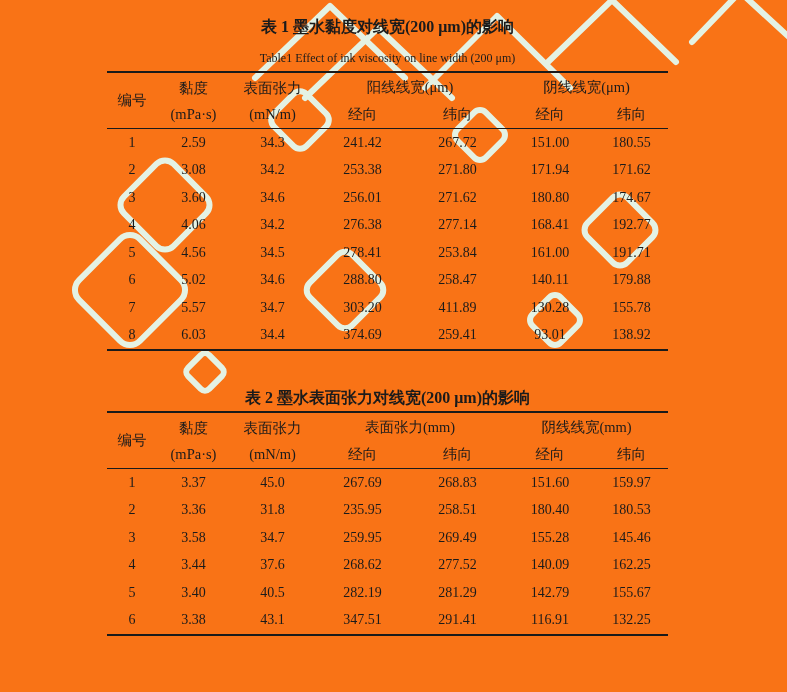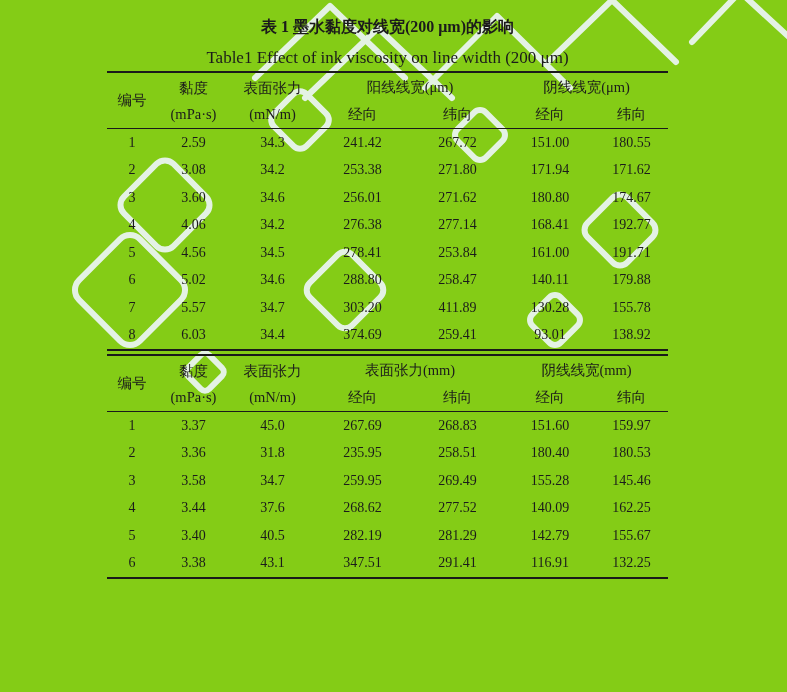--- a/index.html
+++ b/index.html
@@ -3,35 +3,35 @@
 <meta charset="utf-8">
 <style>
   html,body { margin:0; padding:0; }
   body {
     width:787px; height:692px;
     background:#ffffff;
     font-family:"Liberation Serif","DejaVu Serif",serif;
     color:#1b1b1b;
     overflow:hidden;
   }
-  .page { position:relative; width:787px; height:692px; background:#84cc16; }
+  .page { position:relative; width:787px; height:692px; background:#f97316; }
   .watermark {
     position:absolute; left:0; top:0; width:787px; height:692px;
     pointer-events:none;
   }
   .content { position:absolute; left:107px; top:0; width:561px; }
 
   .tbl-title-zh {
     margin:16px 0 0 0; text-align:center;
     font-size:16px; font-weight:bold; line-height:21px;
   }
   .tbl-title-zh.second { margin-top:36px; }
   .tbl-title-en {
     margin-top:11px; text-align:center;
-    font-size:17px; font-weight:normal; line-height:20px;
+    font-size:12px; font-weight:normal; line-height:20px;
   }
   table {
     border-collapse:collapse; table-layout:fixed;
     width:561px; margin-top:3px;
     border-top:2px solid #1a1a1a;
     border-bottom:2.5px solid #1a1a1a;
   }
   thead { border-bottom:1.5px solid #1a1a1a; }
   th {
     font-weight:normal; font-size:14.5px; text-align:center;
@@ -174,20 +174,21 @@
             <td>6.03</td>
             <td>34.4</td>
             <td>374.69</td>
             <td>259.41</td>
             <td>93.01</td>
             <td>138.92</td>
           </tr>
         </tbody>
     </table>
 
+    <h2 class="tbl-title-zh second">表 2 墨水表面张力对线宽(200 μm)的影响</h2>
 
     <table>
       <colgroup>
         <col style="width:50px">
           <col style="width:73px">
           <col style="width:85px">
         <col style="width:95px">
           <col style="width:95px">
           <col style="width:90px">
           <col style="width:73px">

